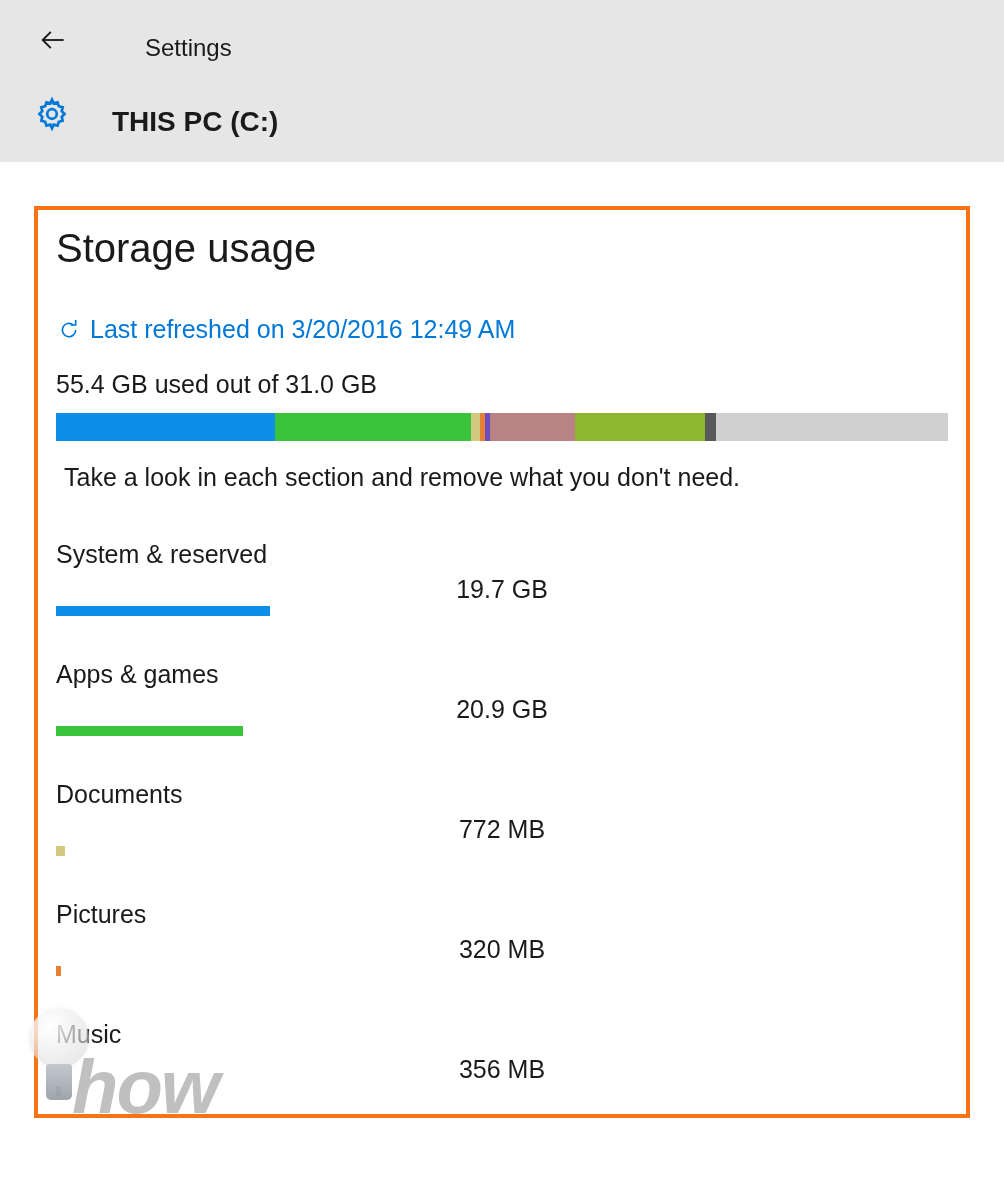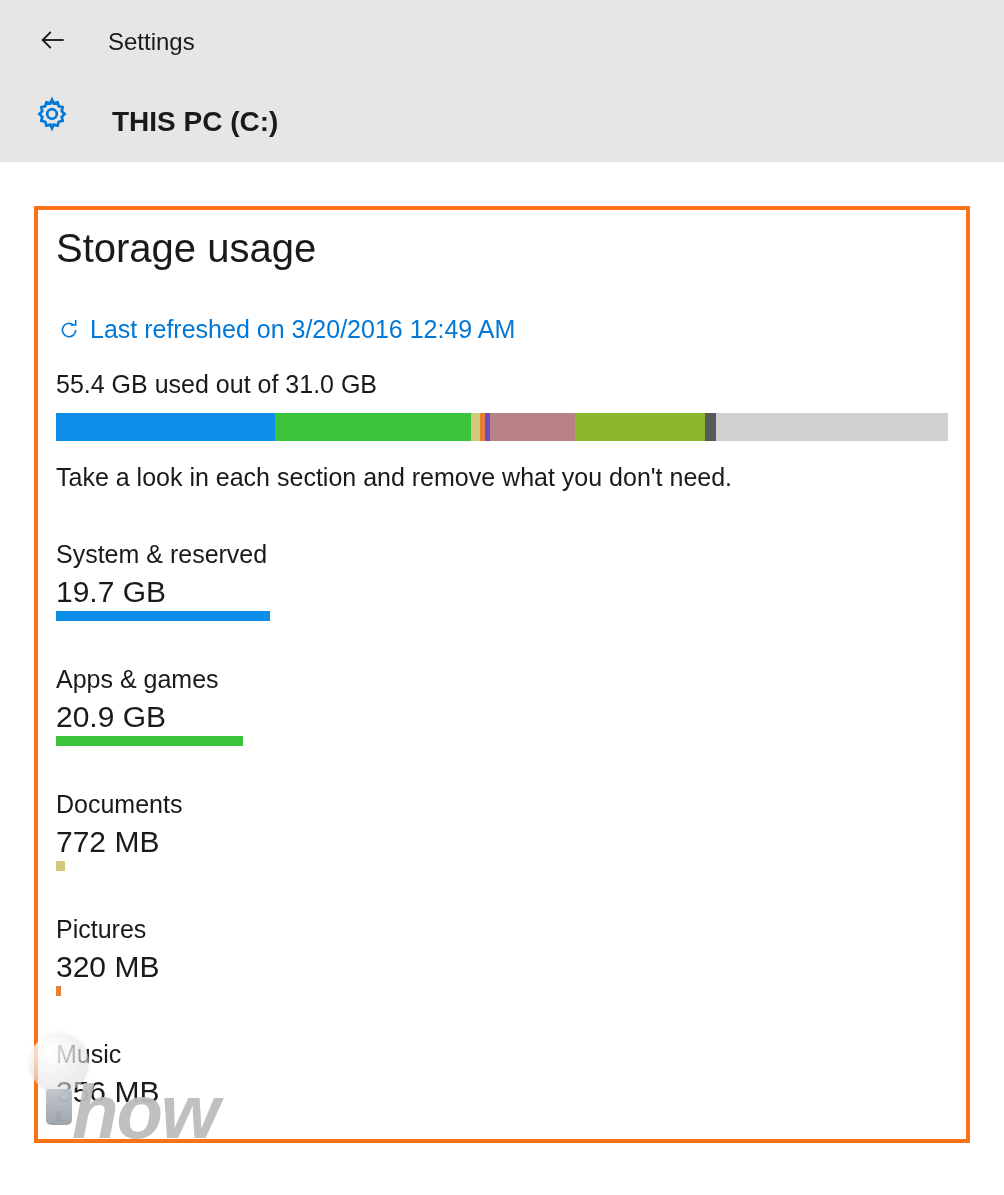--- a/index.html
+++ b/index.html
@@ -8,22 +8,23 @@
       background: #ffffff;
       width: 1004px;
       color: #1a1a1a;
     }
     .header {
       background: #e6e6e6;
       padding: 0 0 24px 0;
     }
     .header-top {
       display: flex;
-      align-items: center;
+      align-items: flex-end;
       padding: 22px 0 22px 32px;
+      gap: 37px;
     }
     .back-btn {
       width: 40px;
       height: 40px;
       display: flex;
       align-items: center;
       justify-content: center;
       cursor: pointer;
     }
     .back-btn svg {
@@ -99,35 +100,37 @@
       width: 100%;
       background: #d0d0d0;
       display: flex;
       margin-bottom: 22px;
     }
     .storage-seg { height: 100%; flex-shrink: 0; }
     .hint-text {
       font-size: 25px;
       color: #1a1a1a;
       margin-bottom: 48px;
+      margin-left: 8px;
     }
     .category {
       margin-bottom: 44px;
       cursor: pointer;
     }
     .category:last-child { margin-bottom: 0; }
     .cat-name {
       font-size: 25px;
       color: #1a1a1a;
       margin-bottom: 6px;
     }
     .cat-size {
-      font-size: 30px;
+      font-size: 25px;
       color: #1a1a1a;
       margin-bottom: 2px;
+      text-align: center;
     }
     .cat-bar {
       height: 10px;
     }
     .watermark {
       position: absolute;
       left: -14px;
       bottom: -20px;
       width: 300px;
       pointer-events: none;

